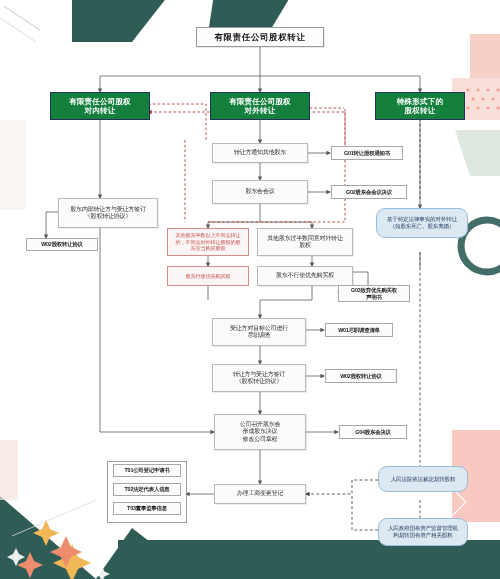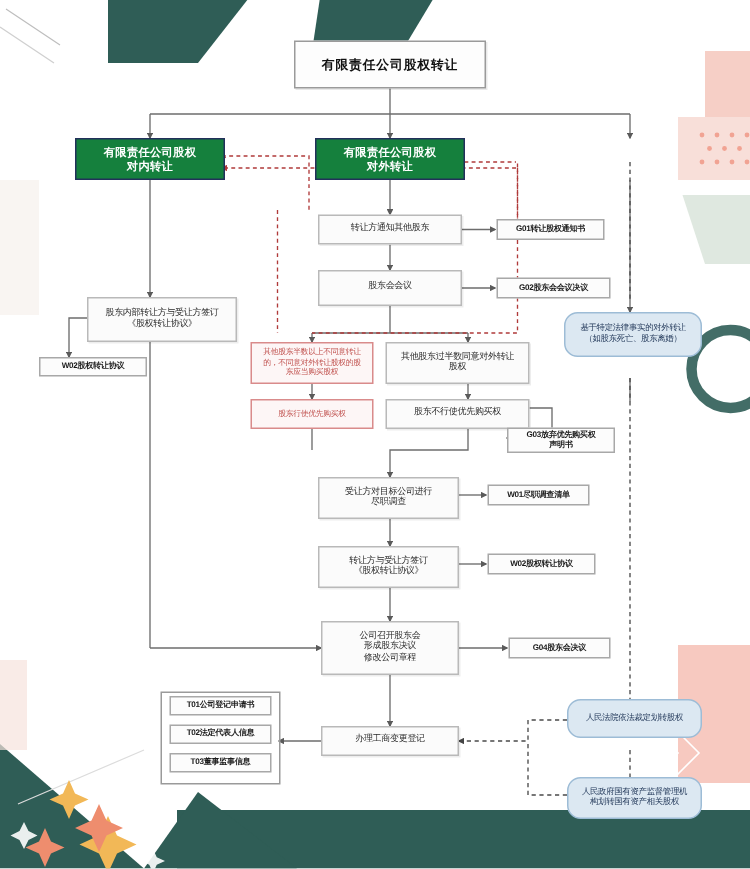--- a/index.html
+++ b/index.html
@@ -208,26 +208,28 @@
     <path d="M420 108 L420 200"></path>
     <path d="M420 252 L420 466"></path>
     <path d="M420 500 L420 518"></path>
     <path d="M378 480 L352 480 L352 494 L306 494" marker-end="url(#arD)"></path>
     <path d="M378 530 L352 530 L352 494"></path>
   </g>
 </svg>
 
 <div id="canvas">
 
-  <div class="node title-box" style="left:196px;top:27px;width:128px;height:32px;">有限责任公司股权转让</div>
+  <div class="node title-box" style="left:196px;top:27px;width:128px;height:20px;">有限责任公司股权转让</div>
 
   <div class="node hdr" style="left:50px;top:92px;width:100px;height:28px;">有限责任公司股权
 对内转让</div>
   <div class="node hdr" style="left:210px;top:92px;width:100px;height:28px;">有限责任公司股权
 对外转让</div>
+  <div class="node hdr" style="left:375px;top:92px;width:90px;height:28px;">特殊形式下的
+股权转让</div>
 
   <div class="node box" style="left:58px;top:198px;width:100px;height:30px;">股东内部转让方与受让方签订
 《股权转让协议》</div>
   <div class="node chip" style="left:26px;top:238px;width:72px;height:13px;">W02股权转让协议</div>
 
   <div class="node box" style="left:212px;top:143px;width:96px;height:20px;">转让方通知其他股东</div>
   <div class="node chip" style="left:331px;top:146px;width:72px;height:14px;">G01转让股权通知书</div>
 
   <div class="node box" style="left:212px;top:180px;width:96px;height:24px;">股东会会议</div>
   <div class="node chip" style="left:331px;top:185px;width:76px;height:14px;">G02股东会会议决议</div>

